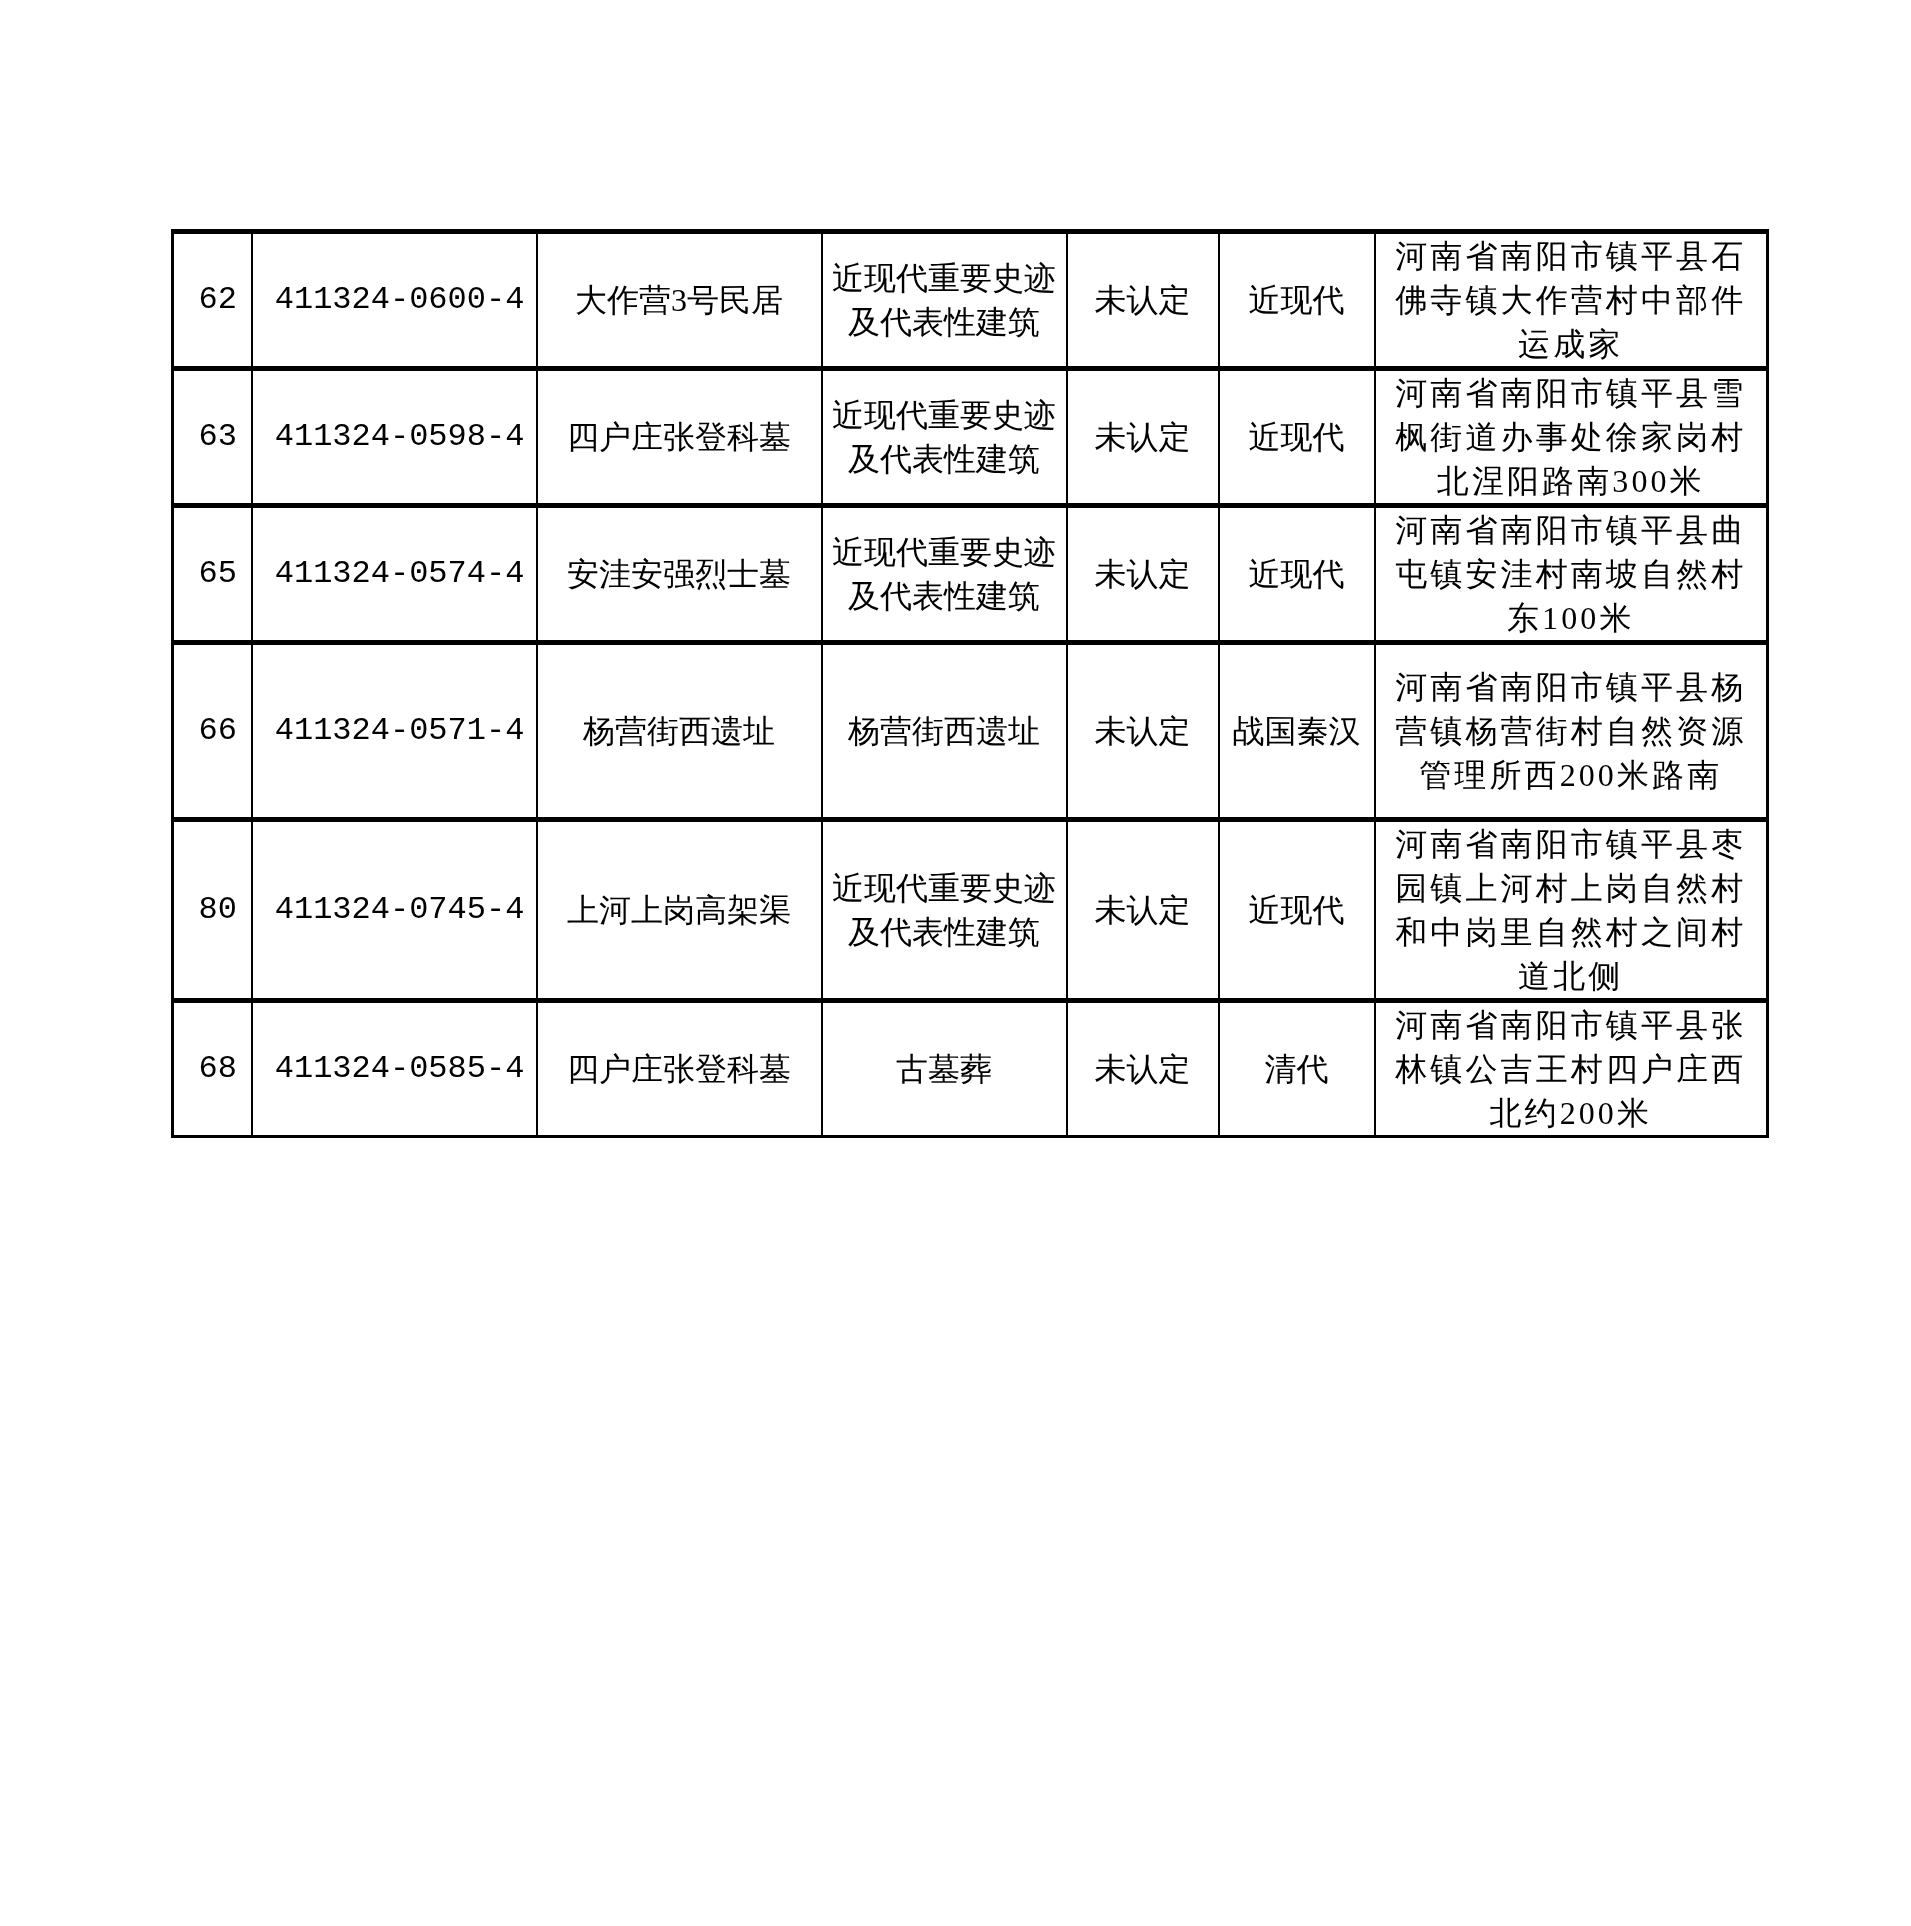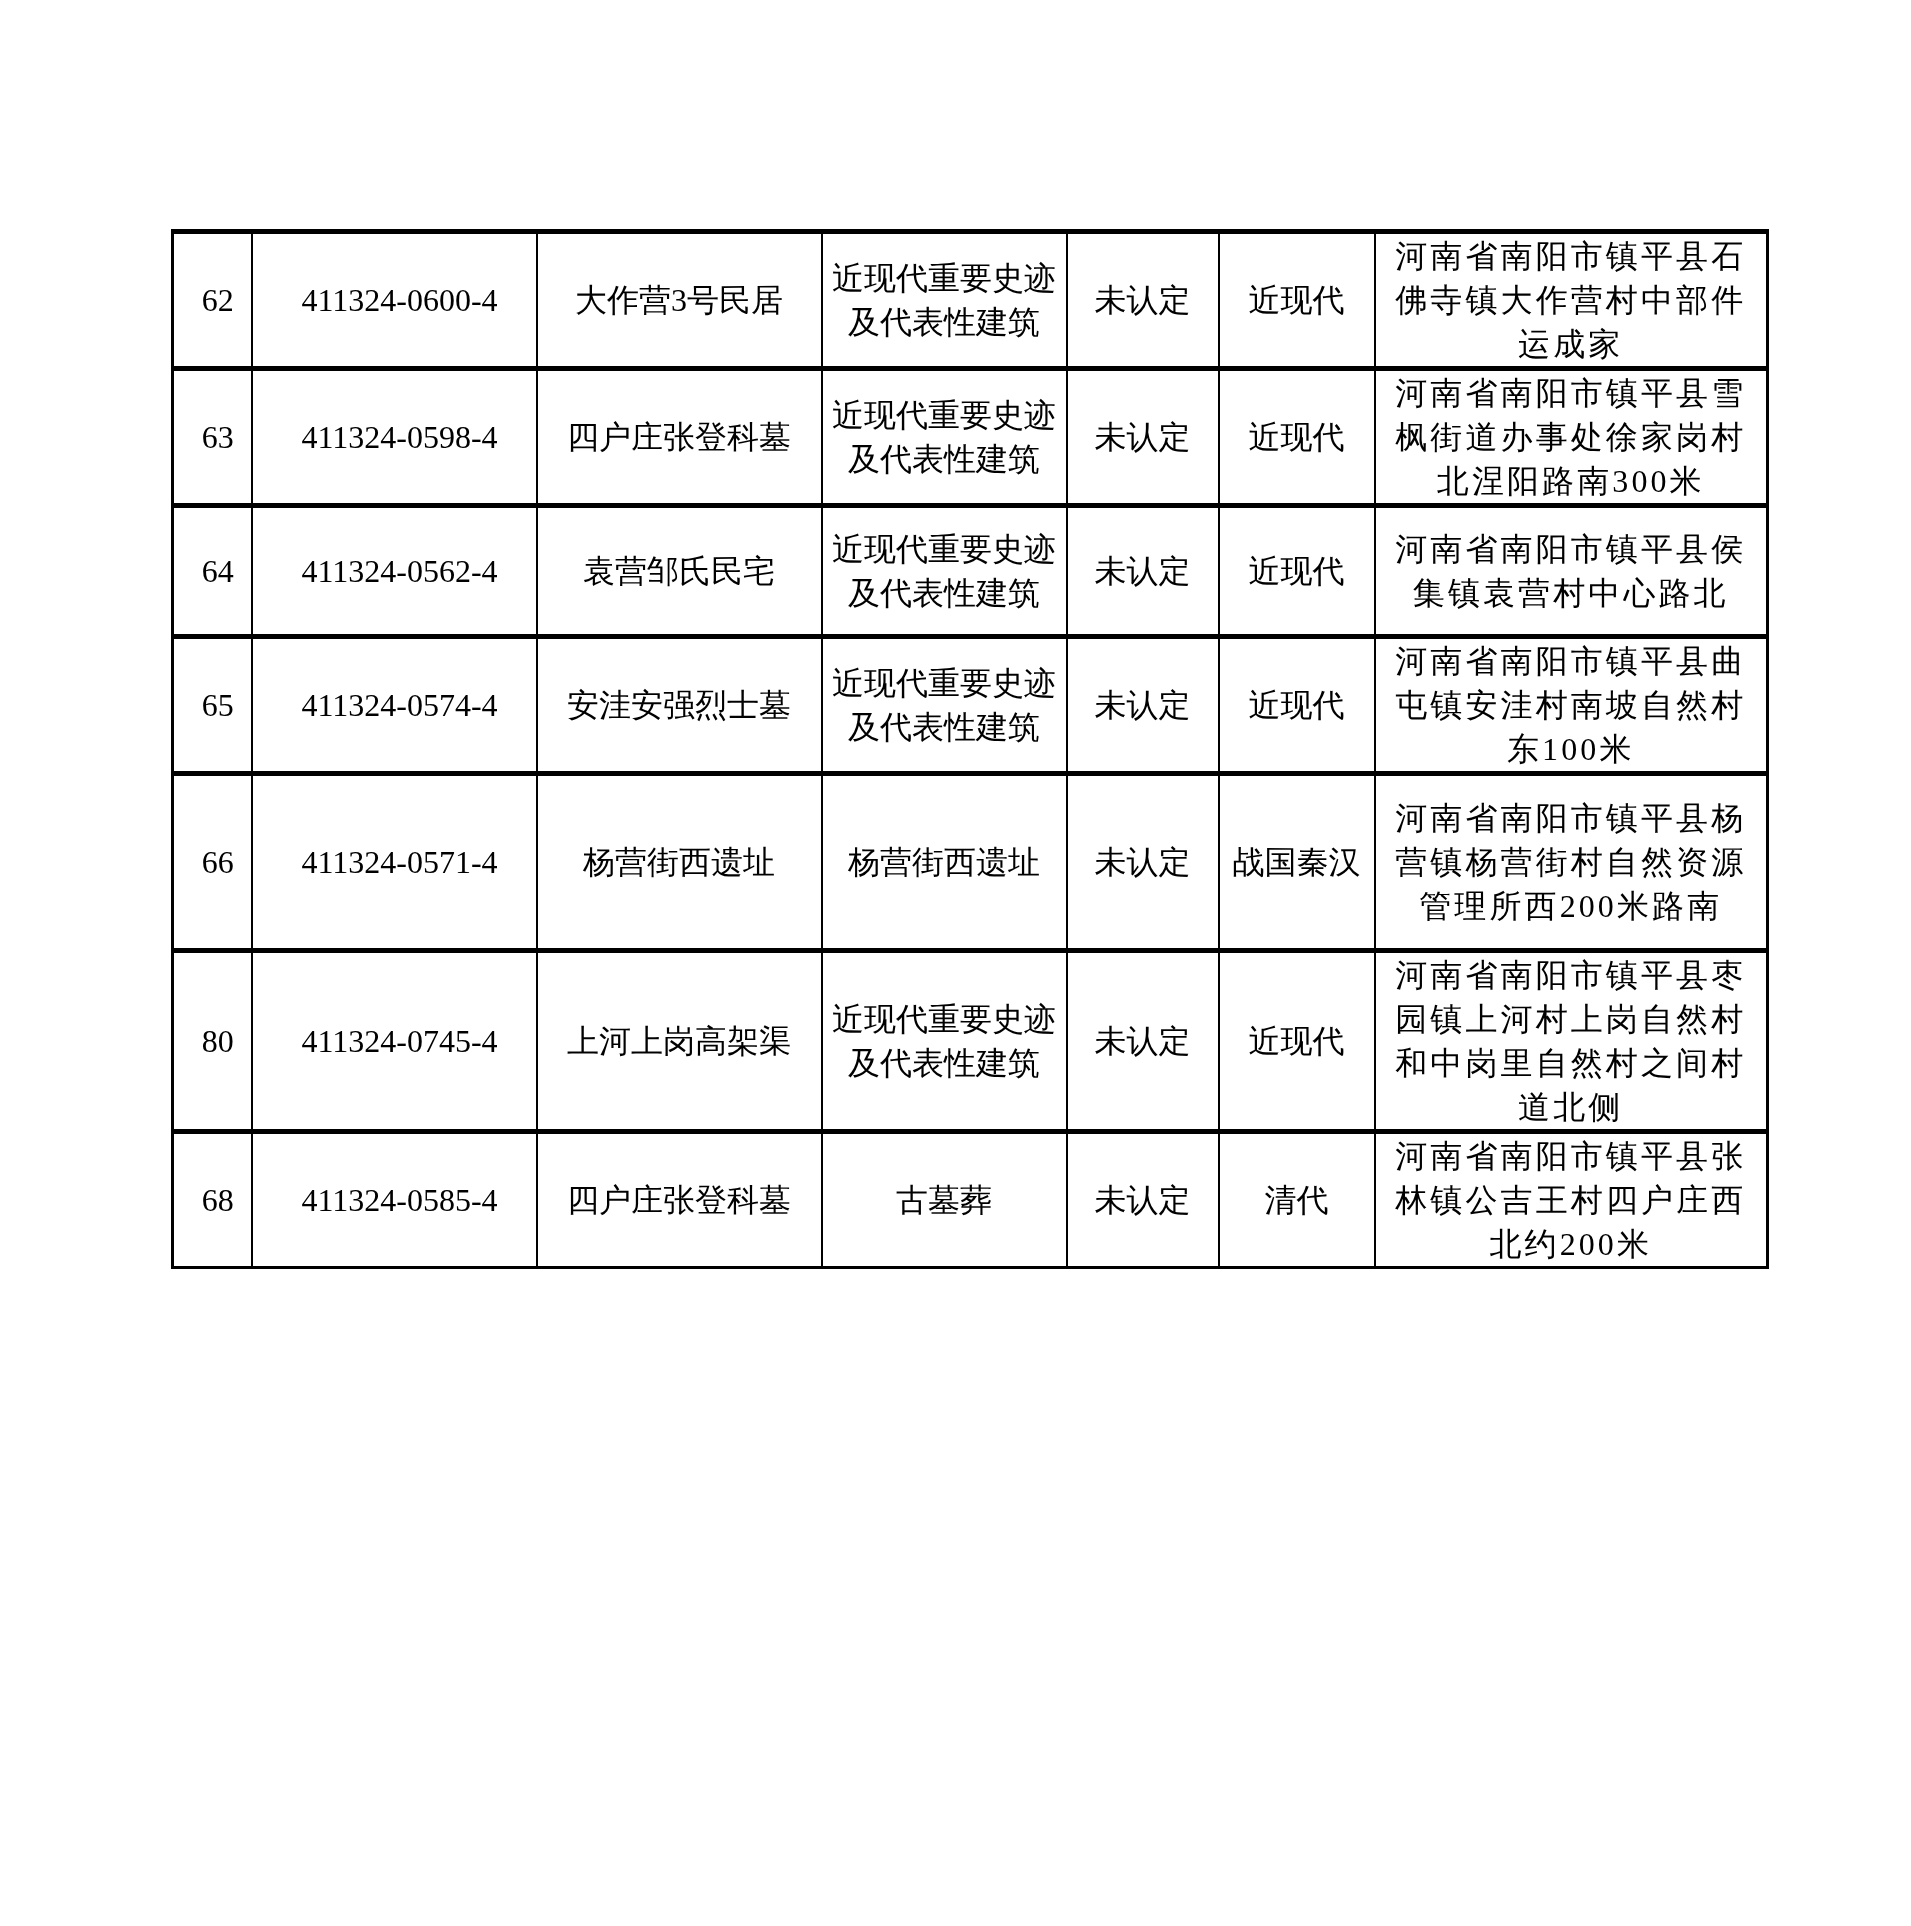--- a/index.html
+++ b/index.html
@@ -11,21 +11,21 @@
     border: 3.5px solid #000;
   }
   table.list td {
     border: 2.7px solid #000;
     text-align: center; vertical-align: middle;
     font-size: 32px; line-height: 44px;
     padding: 0 3.9px; word-break: break-all;
   }
   table.list tr { border-top: 5.4px solid #000; }
   table.list td.addr { text-align: center; letter-spacing: 3.1px; padding: 0 4.6px; }
-  table.list td.num { font-family: Liberation Serif, serif; padding-left: 15px; }
+  table.list td.num { font-family: Liberation Mono, monospace; padding-left: 15px; }
   .r62 { height: 131px; } .r63 { height: 131px; } .r64 { height: 131px; }
   .r65 { height: 131px; } .r66 { height: 177px; } .r67 { height: 177px; } .r68 { height: 131px; }
 </style>
 </head>
 <body>
 
 <div class="page">
   <table class="list">
     <colgroup>
       <col style="width:79px">
@@ -47,29 +47,20 @@
         <td class="addr">河南省南阳市镇平县石佛寺镇大作营村中部件运成家</td>
       </tr>
       <tr class="r63">
         <td class="num">63</td>
         <td class="num">411324-0598-4</td>
         <td>四户庄张登科墓</td>
         <td>近现代重要史迹及代表性建筑</td>
         <td>未认定</td>
         <td>近现代</td>
         <td class="addr">河南省南阳市镇平县雪枫街道办事处徐家岗村北涅阳路南300米</td>
-      </tr>
-      <tr class="r64">
-        <td class="num">64</td>
-        <td class="num">411324-0562-4</td>
-        <td>袁营邹氏民宅</td>
-        <td>近现代重要史迹及代表性建筑</td>
-        <td>未认定</td>
-        <td>近现代</td>
-        <td class="addr">河南省南阳市镇平县侯集镇袁营村中心路北</td>
       </tr>
       <tr class="r65">
         <td class="num">65</td>
         <td class="num">411324-0574-4</td>
         <td>安洼安强烈士墓</td>
         <td>近现代重要史迹及代表性建筑</td>
         <td>未认定</td>
         <td>近现代</td>
         <td class="addr">河南省南阳市镇平县曲屯镇安洼村南坡自然村东100米</td>
       </tr>

